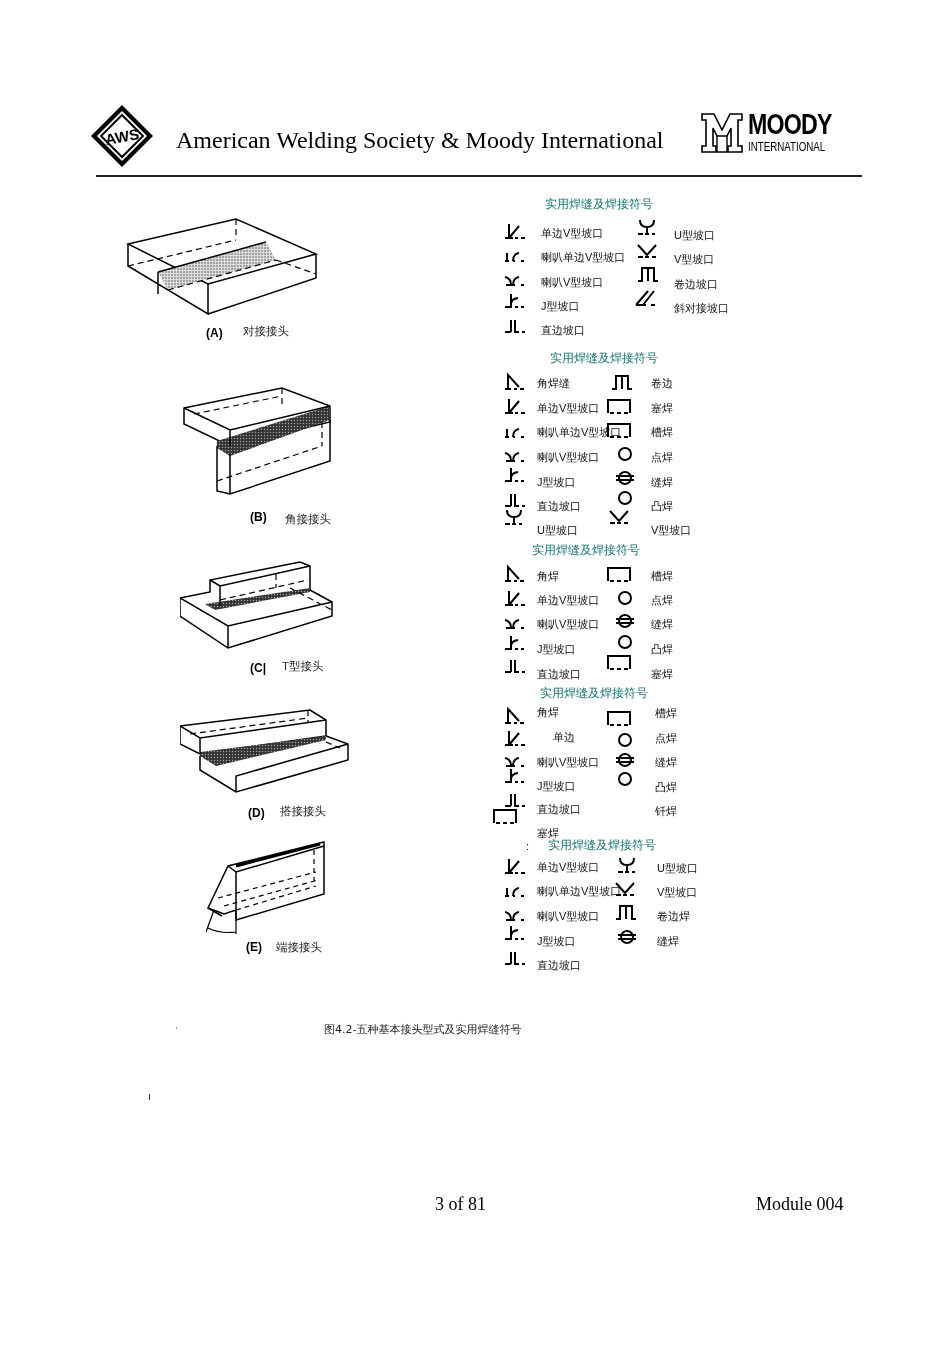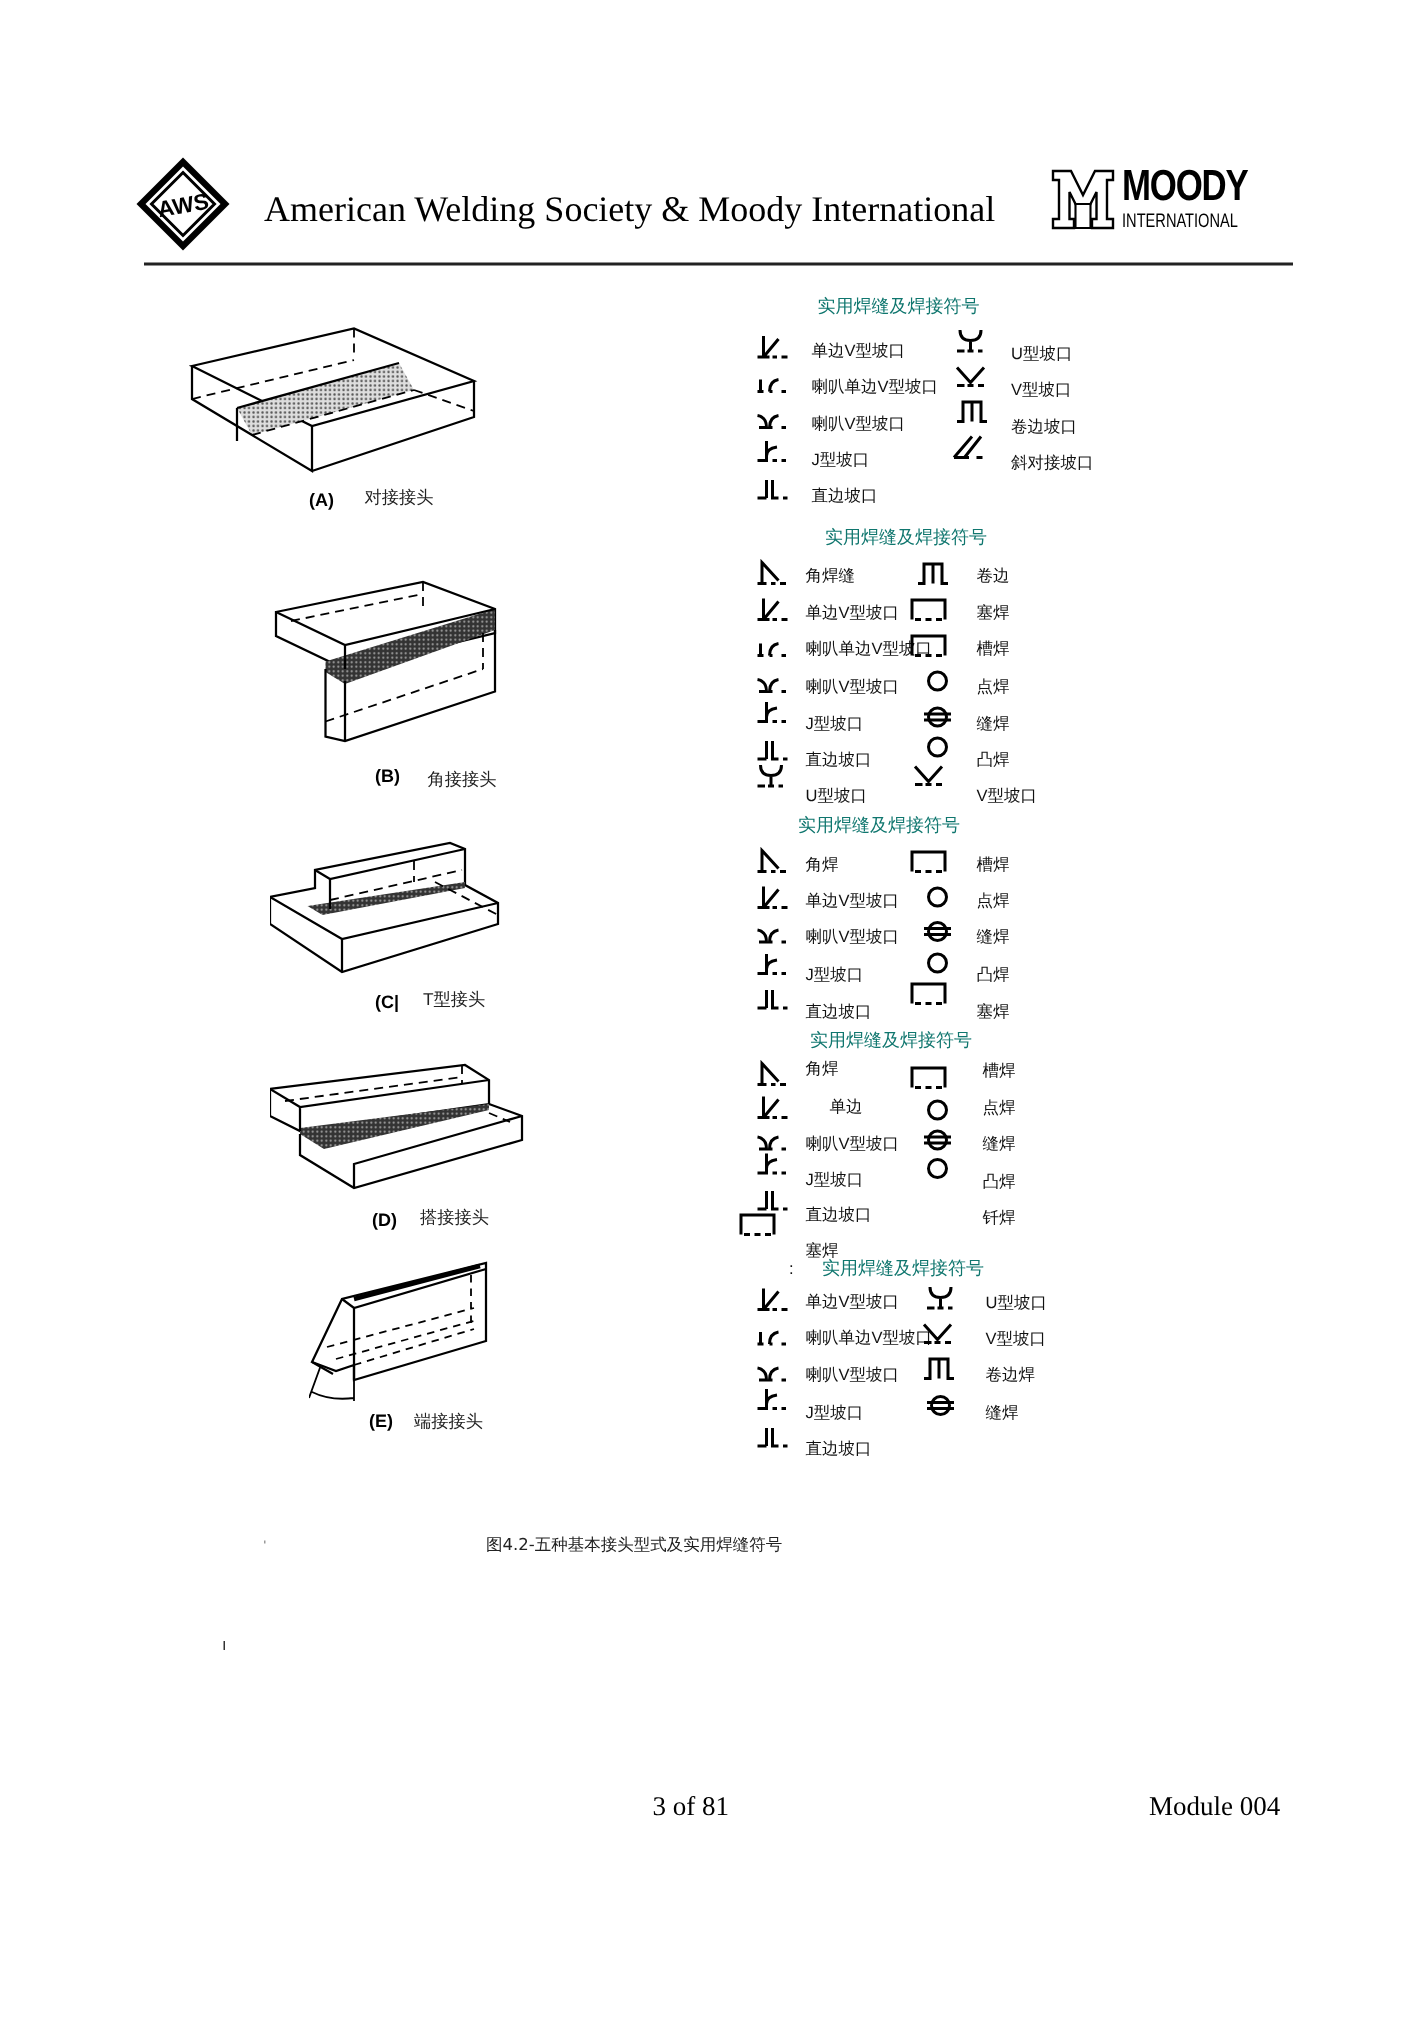--- a/index.html
+++ b/index.html
@@ -17,21 +17,21 @@
   .fig-label { font-family:"Liberation Sans", sans-serif; font-weight:bold; font-size:12px; }
   .fig-caption { font-family:Liberation Sans, sans-serif; font-size:11.5px; color:#222; }
 
   
   .tbl-title { font-family:"DejaVu Serif", serif; font-size:12px; color:#0f766e; white-space:nowrap; }
   .sym { width:24px; height:20px; }
   .sym-label { font-family:Liberation Sans, sans-serif; font-size:11px; color:#111; white-space:nowrap; }
 
   .fig-title { left:324px; top:1022px; font-family:"DejaVu Sans", sans-serif; font-size:11px; color:#222; white-space:nowrap; }
   .footer-page { left:415px; top:1194px; font-size:18px;margin-left:20px; }
-  .footer-module { left:756px; top:1194px; font-size:18px;margin-left:10px; }
+  .footer-module { left:756px; top:1194px; font-size:18px; }
   .tick { width:1px; height:6px; background:#333; }
 </style>
 </head>
 <body>
 
 <svg width="0" height="0" style="position:absolute">
   <defs>
     <g id="s-bevel">
         <path d="M2 17 H10 M6 17 V3 M6 17 L16 5" stroke="#000" stroke-width="2" fill="none"></path>
         <path d="M12 17 h3 M18 17 h4" stroke="#000" stroke-width="2"></path>

